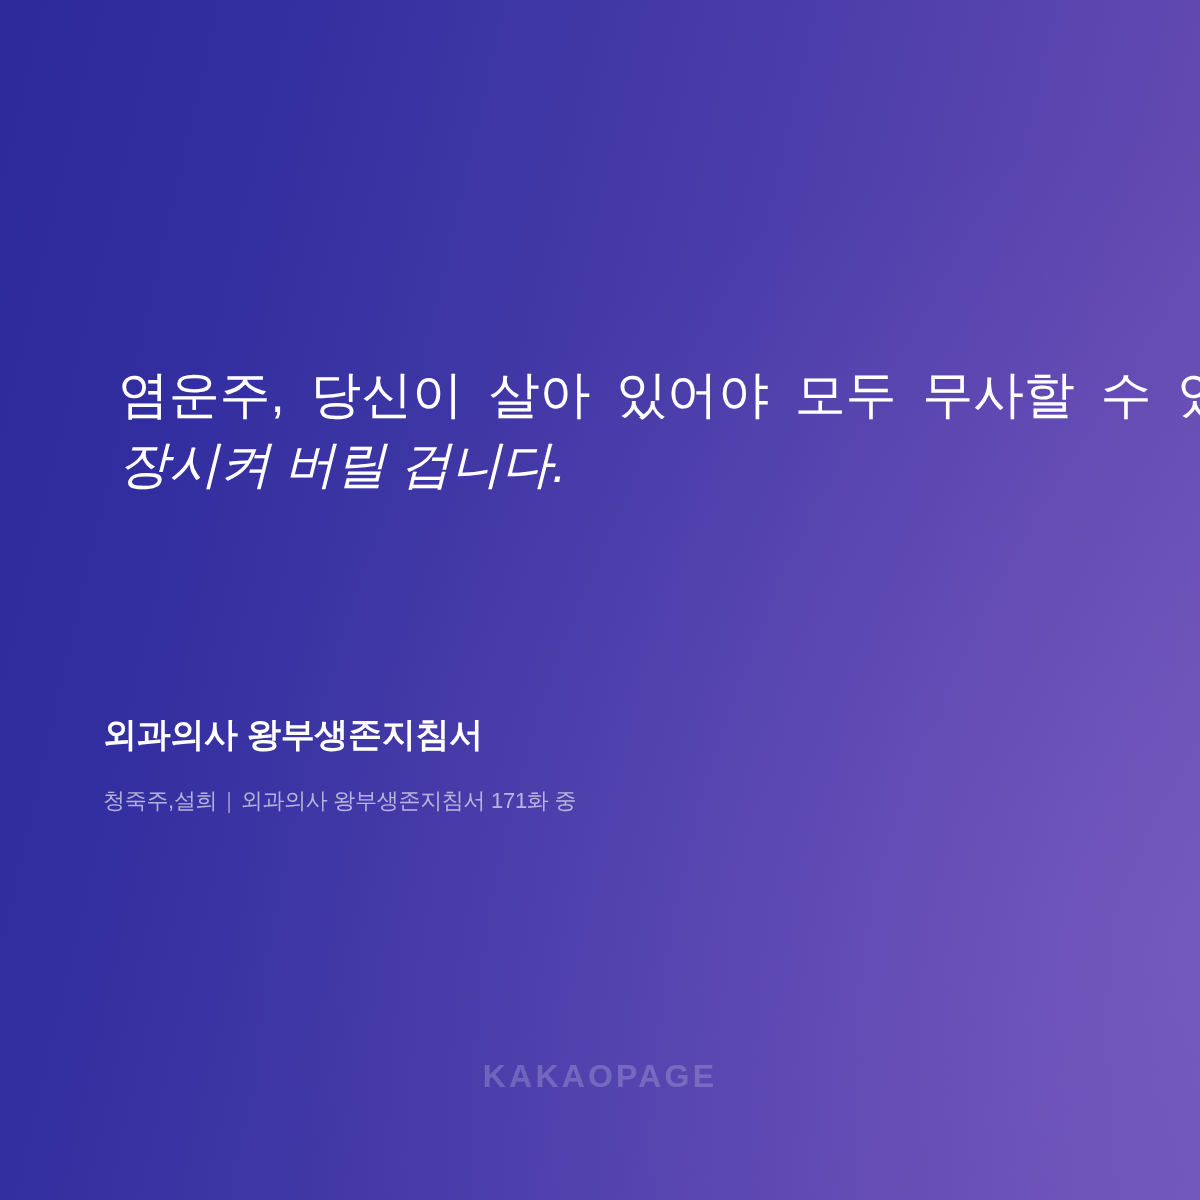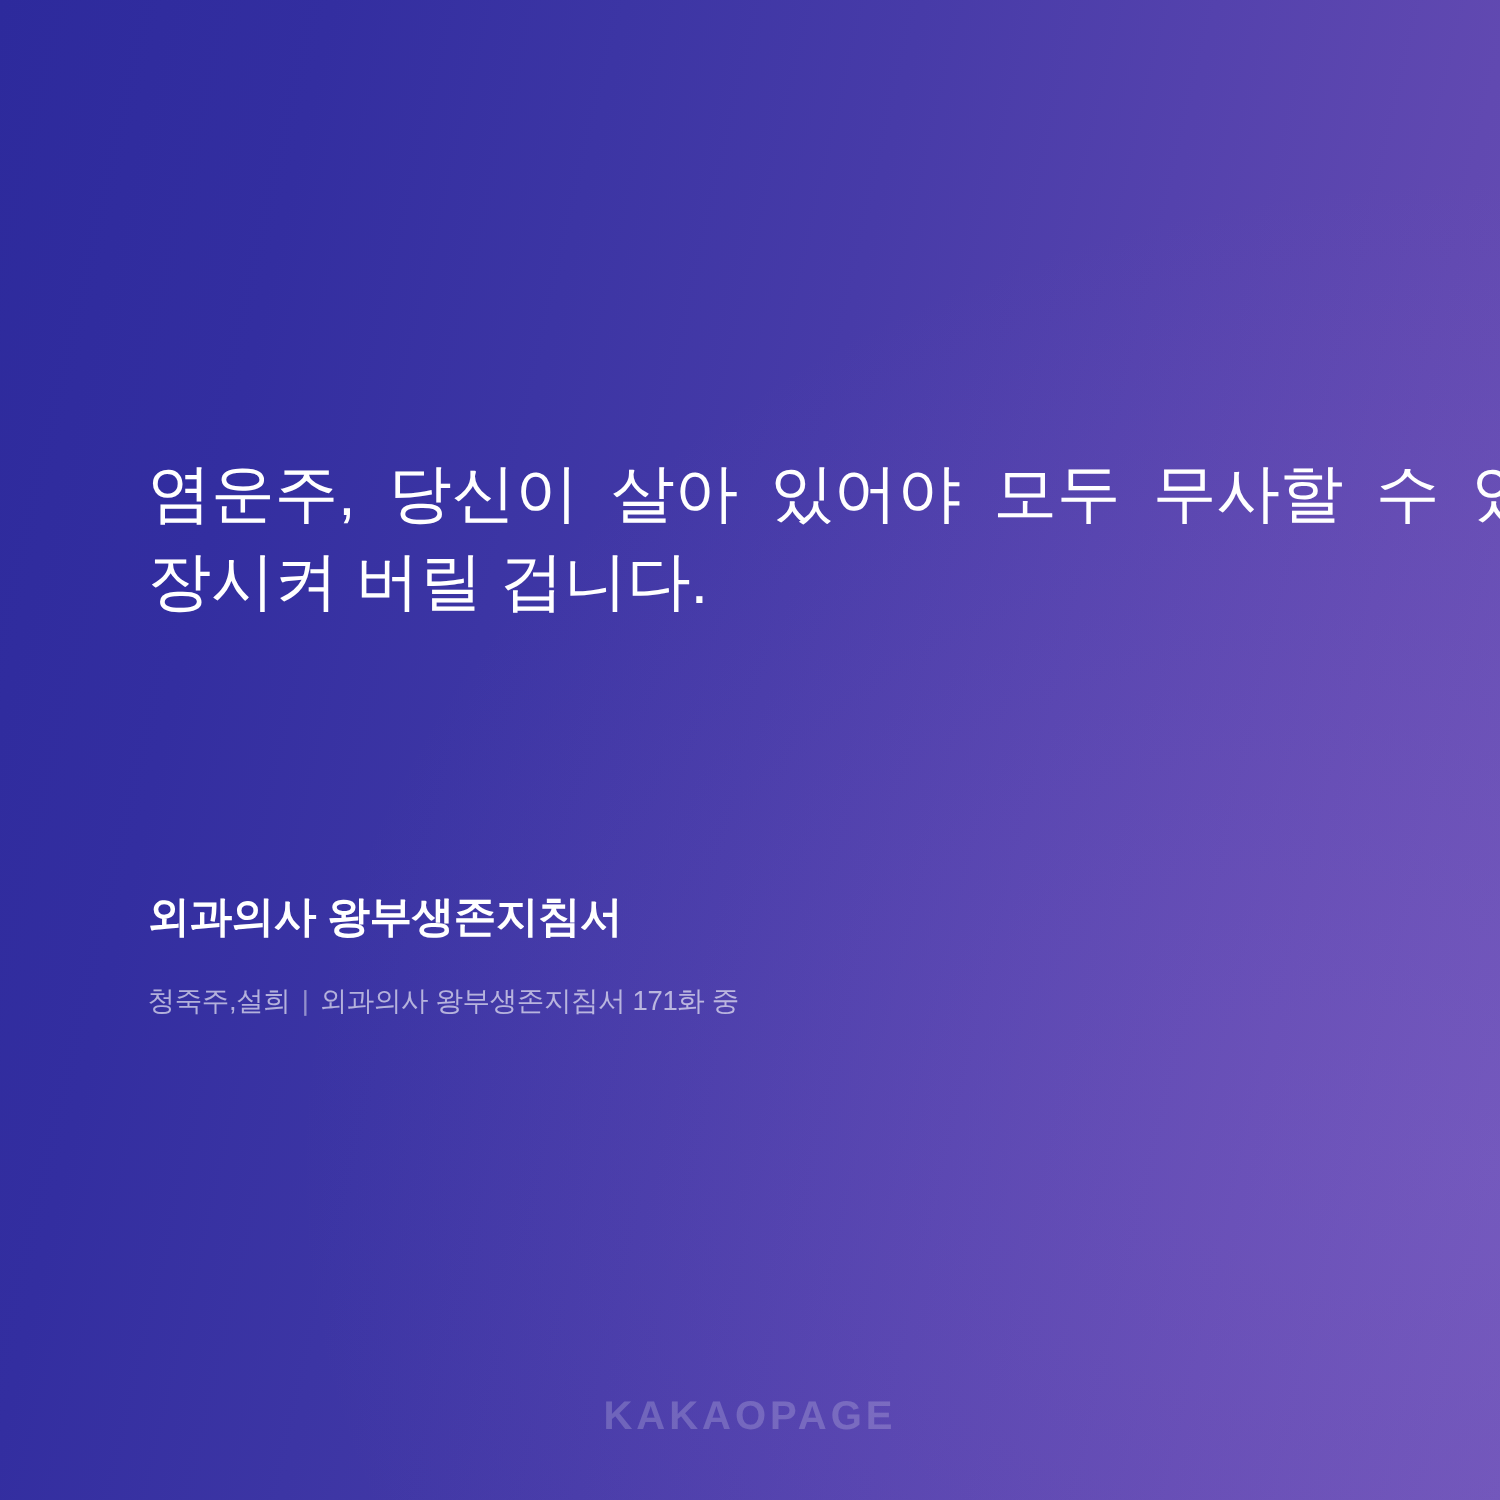--- a/index.html
+++ b/index.html
@@ -53,30 +53,31 @@
     letter-spacing: -0.2px;
     white-space: nowrap;
     text-align: justify;
     text-align-last: justify;
     margin: 0;
   }
 
   .quote-line.last {
     text-align: center;
     text-align-last: left;
+    font-style: italic;
   }
 
   
   .quote-line.j1 { word-spacing: 12px; }
   .quote-line.j2 { word-spacing: 10px; }
   .quote-line.j3 { word-spacing: 6px; }
 
   #meta {
     position: absolute;
-    left: 118px;
+    left: 103px;
     top: 712px;
     width: 1000px;
   }
 
   #work-title {
     color: #ffffff;
     font-size: 34px;
     font-weight: 700;
     letter-spacing: -0.3px;
     line-height: 44px;
@@ -96,21 +97,21 @@
   .sep {
     display: inline-block;
     padding: 0 9px;
     color: rgba(255, 255, 255, 0.45);
   }
 
   #brand {
     position: absolute;
     left: 0;
     right: 0;
-    top: 1112px;
+    top: 1056px;
     text-align: center;
     color: rgba(255, 255, 255, 0.20);
     font-size: 32px;
     font-weight: 700;
     letter-spacing: 3.2px;
     line-height: 40px;
   }
 </style>
 </head>
 <body>

